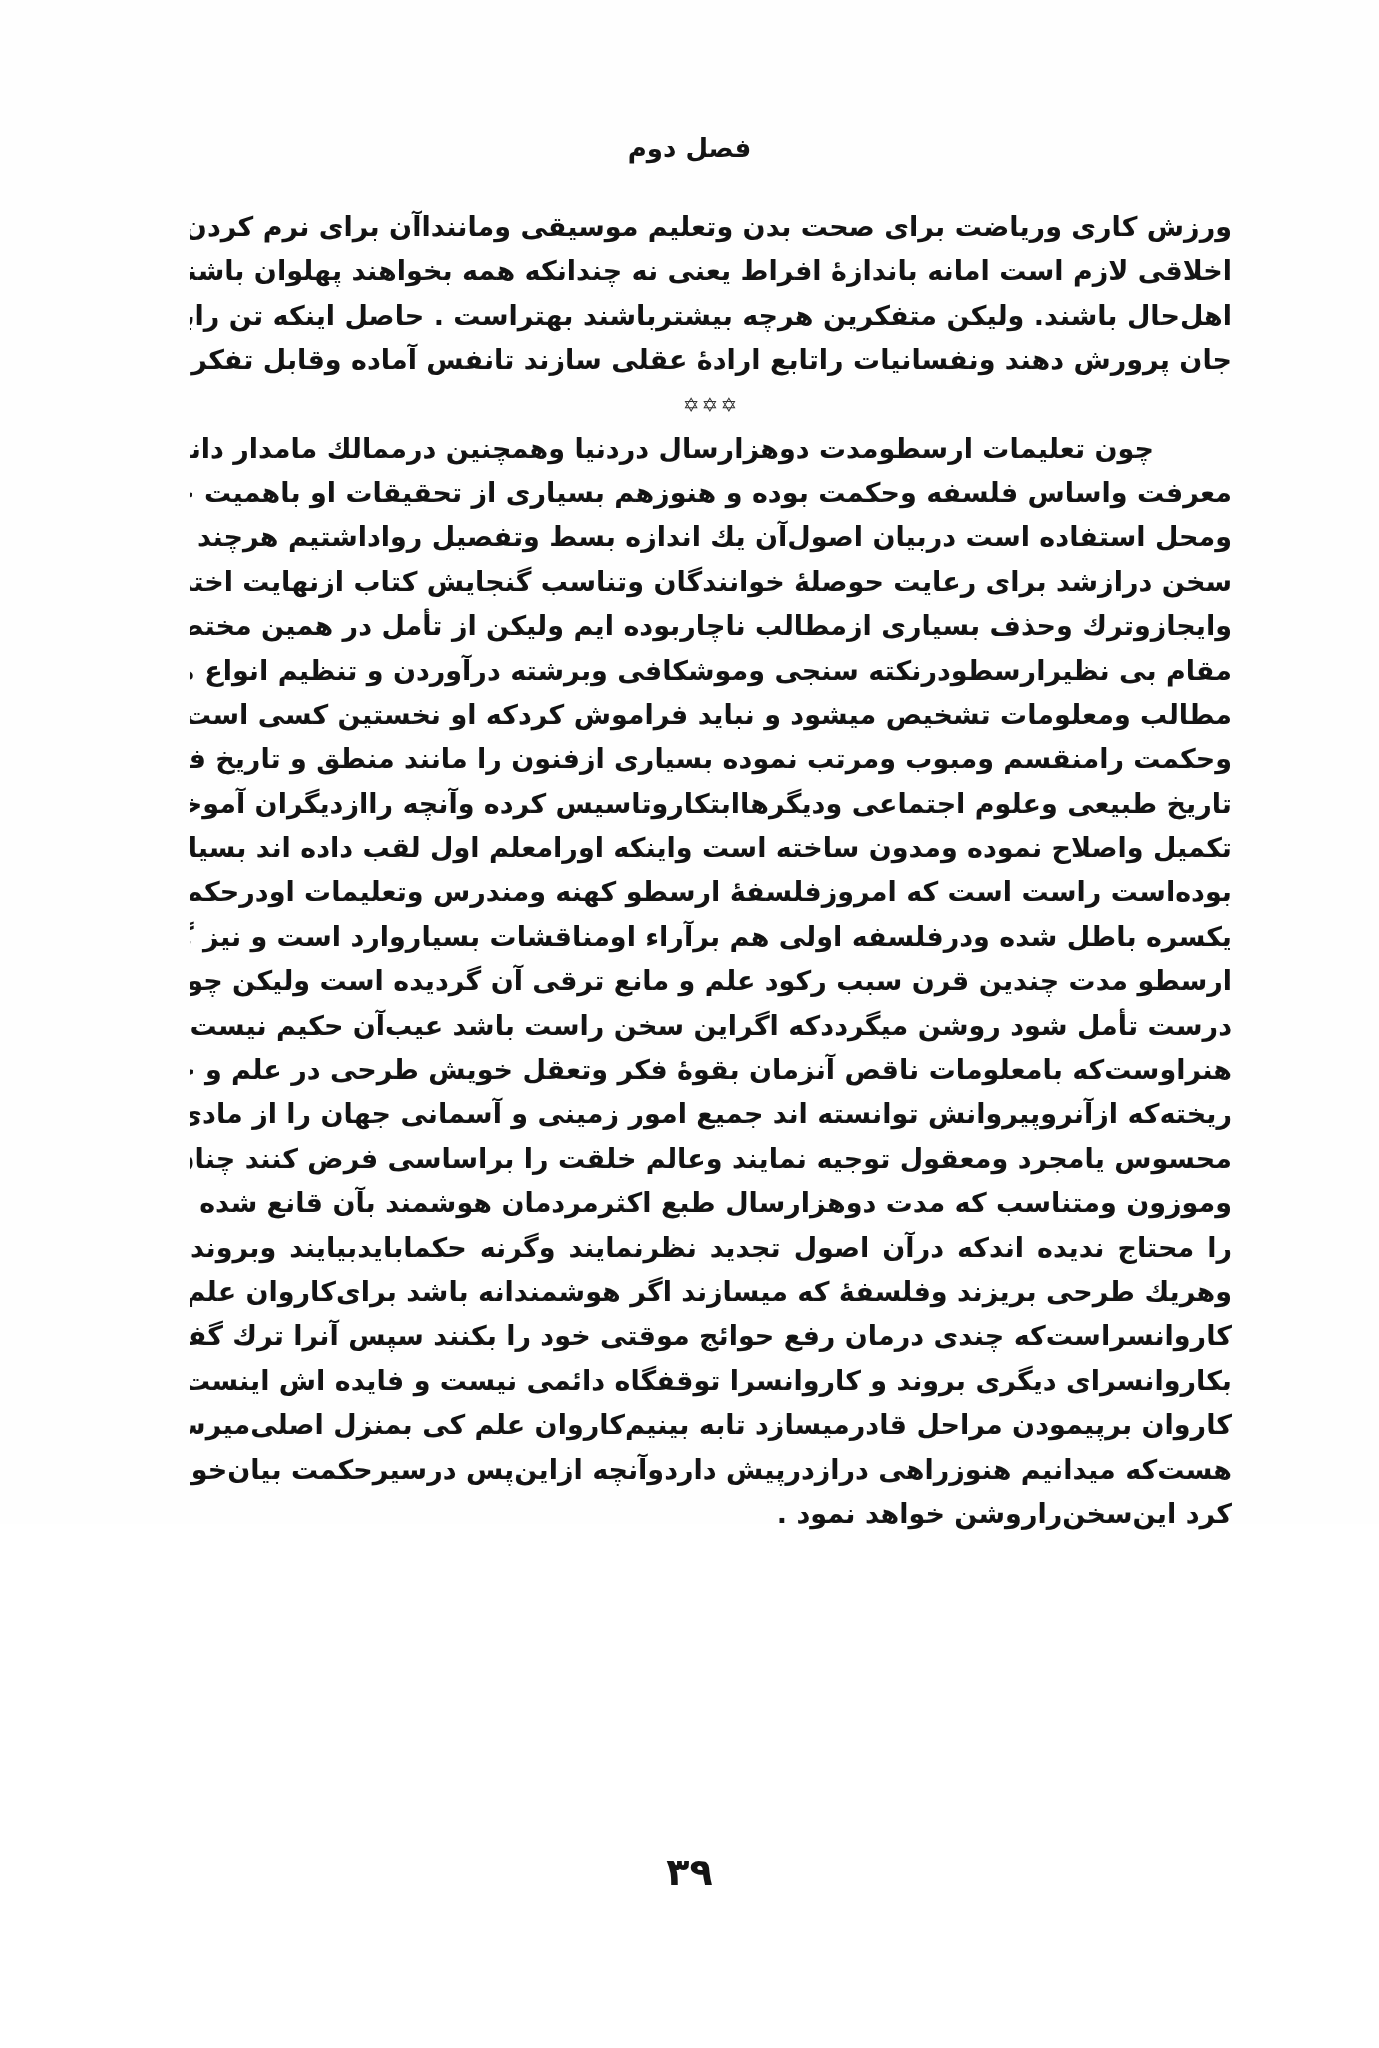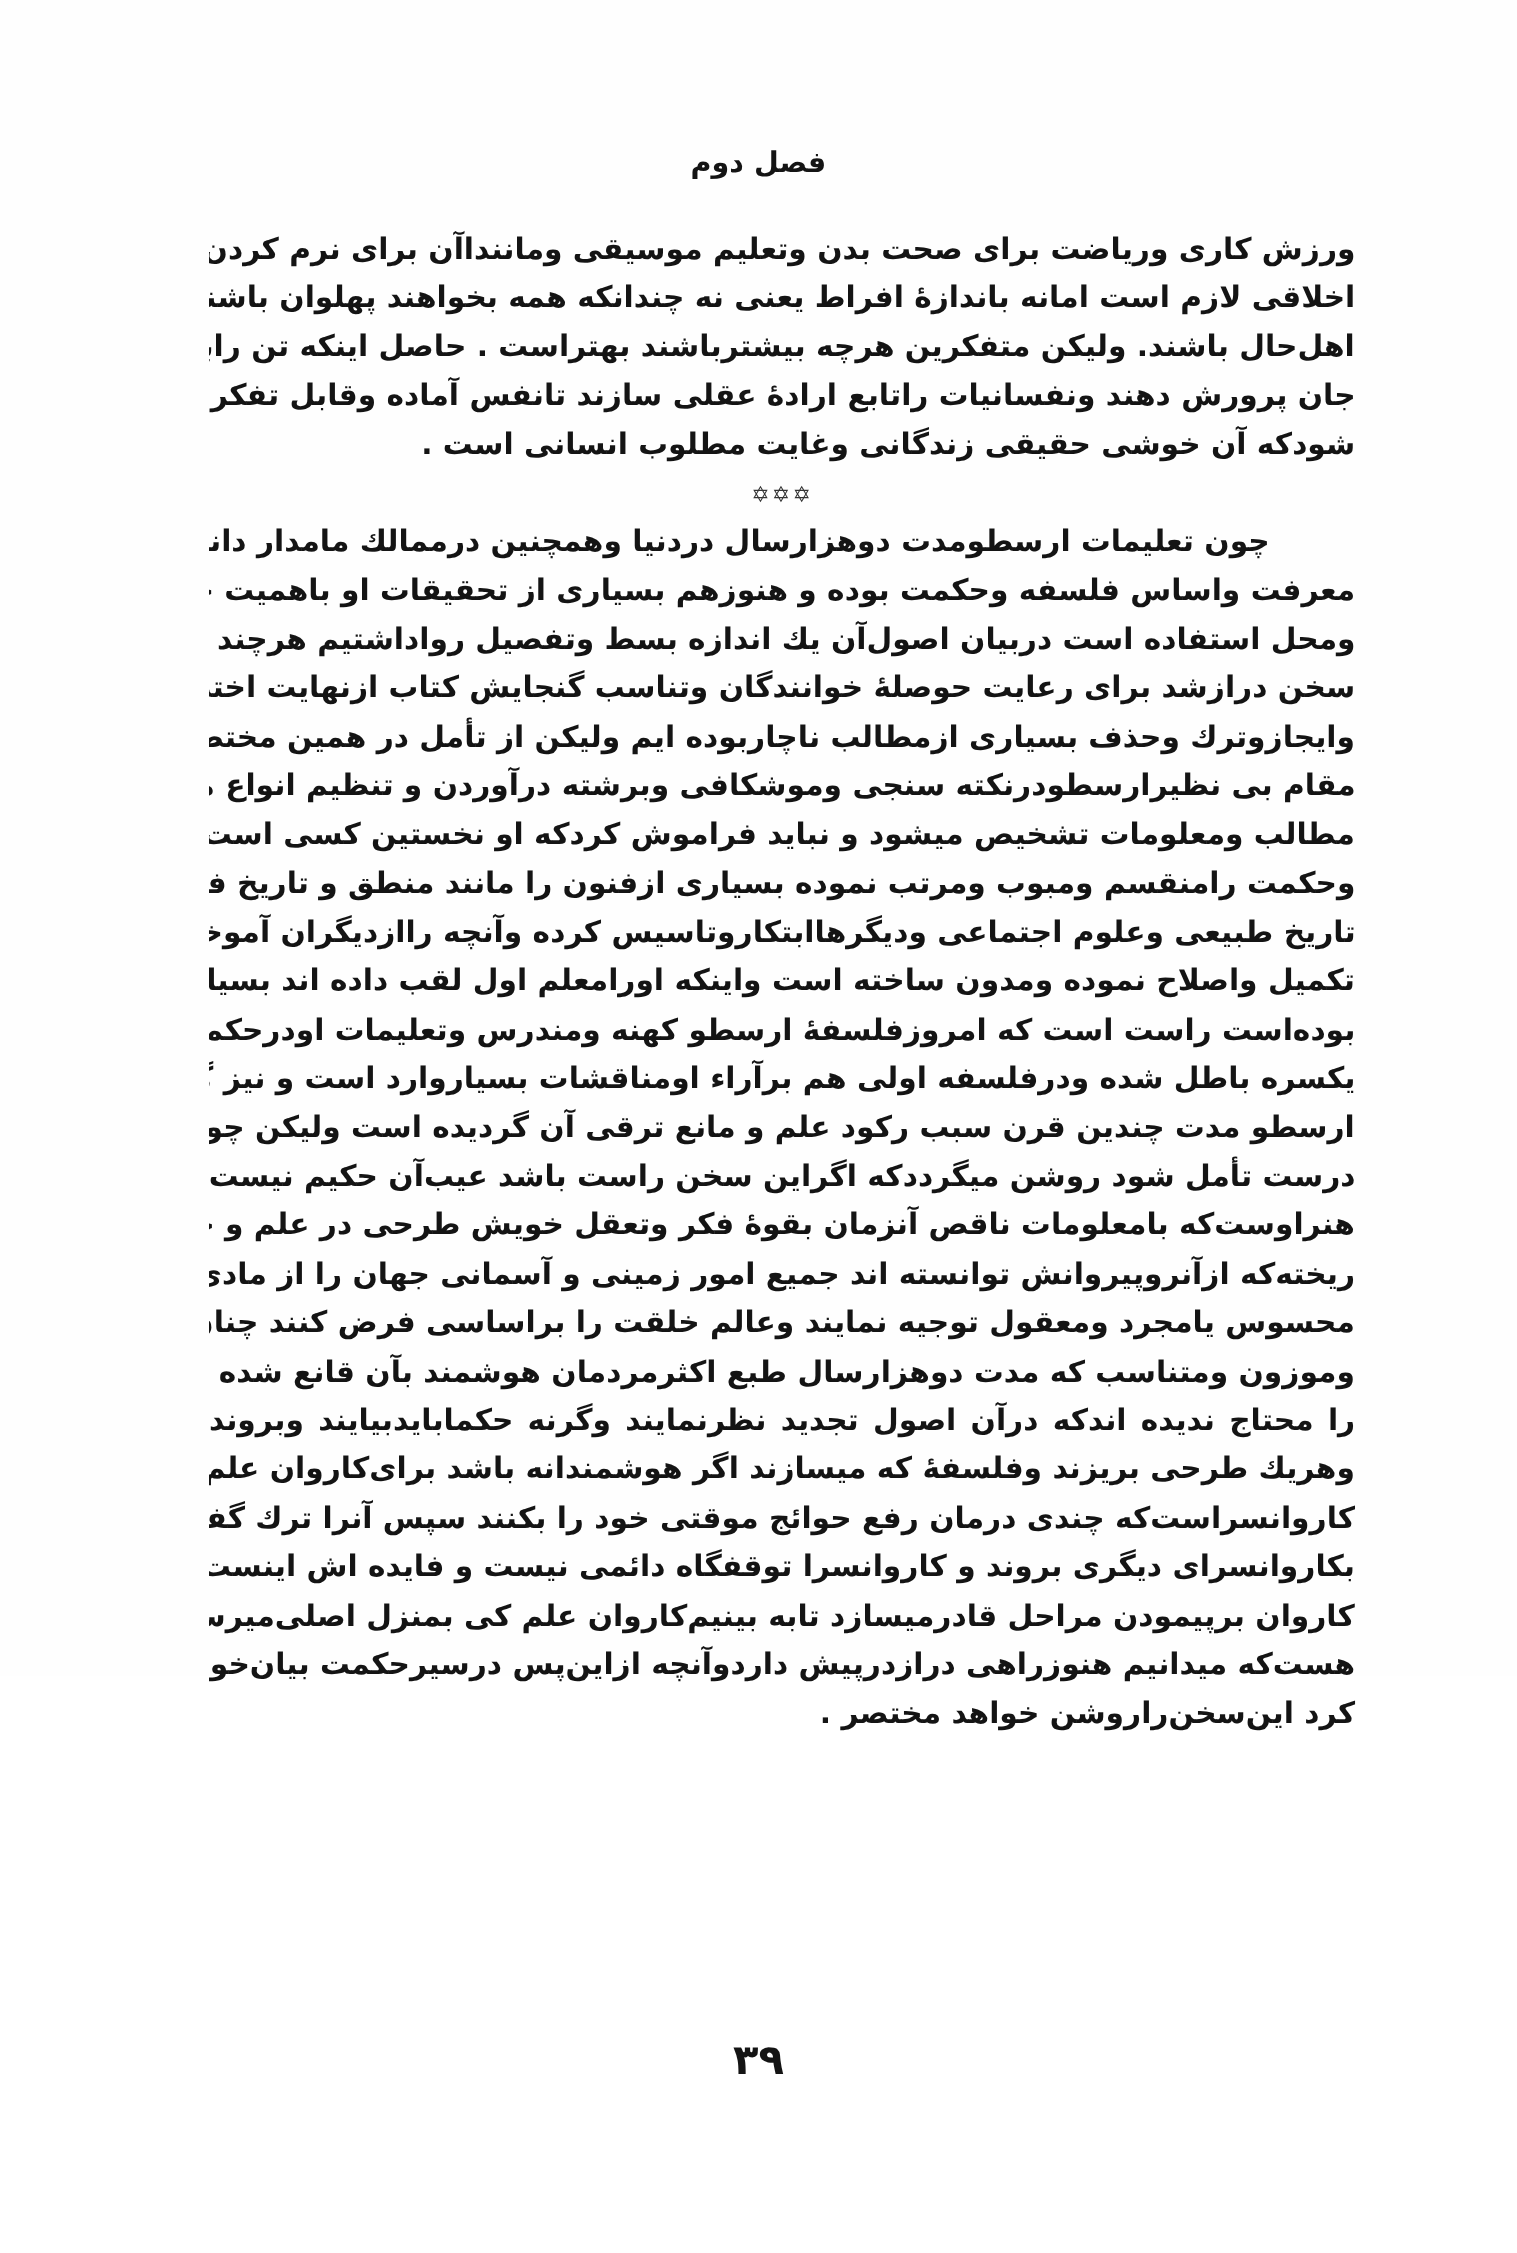--- a/index.html
+++ b/index.html
@@ -86,21 +86,20 @@
 
   <div class="running-head">فصل دوم</div>
 
   <div class="text-block">
 
     <div>
       <span class="line">ورزش کاری وریاضت برای صحت بدن وتعلیم موسیقی وماننداآن برای نرم کردن احوال</span>
       <span class="line">اخلاقی لازم است امانه باندازهٔ افراط یعنی نه چندانکه همه بخواهند پهلوان باشند یاهمه</span>
       <span class="line">اهل‌حال باشند. ولیکن متفکرین هرچه بیشترباشند بهتراست . حاصل اینکه تن رابرای</span>
       <span class="line">جان پرورش دهند ونفسانیات راتابع ارادهٔ عقلی سازند تانفس آماده وقابل تفکروتعقل</span>
-      <span class="line last">شودکه آن خوشی حقیقی زندگانی وغایت مطلوب انسانی است .</span>
     </div>
 
     <span class="separator">✡✡✡</span>
 
     <div>
       <span class="line indent">چون تعلیمات ارسطومدت دوهزارسال دردنیا وهمچنین درممالك مامدار دانش و</span>
       <span class="line">معرفت واساس فلسفه وحکمت بوده و هنوزهم بسیاری از تحقیقات او باهمیت خود باقی</span>
       <span class="line">ومحل استفاده است دربیان اصول‌آن یك اندازه بسط وتفصیل رواداشتیم هرچند باآنکه</span>
       <span class="line">سخن درازشد برای رعایت حوصلهٔ خوانندگان وتناسب گنجایش کتاب ازنهایت اختصار</span>
       <span class="line">وایجازوترك وحذف بسیاری ازمطالب ناچاربوده ایم ولیکن از تأمل در همین مختصر</span>
@@ -116,18 +115,18 @@
       <span class="line">هنراوست‌که بامعلومات ناقص آنزمان بقوهٔ فکر وتعقل خویش طرحی در علم و حکمت</span>
       <span class="line">ریخته‌که ازآنروپیروانش توانسته اند جمیع امور زمینی و آسمانی جهان را از مادی و</span>
       <span class="line">محسوس یامجرد ومعقول توجیه نمایند وعالم خلقت را براساسی فرض کنند چنان استوار</span>
       <span class="line">وموزون ومتناسب که مدت دوهزارسال طبع اکثرمردمان هوشمند بآن قانع شده وخود</span>
       <span class="line">را محتاج ندیده اندکه درآن اصول تجدید نظرنمایند وگرنه حکمابایدبیایند وبروند</span>
       <span class="line">وهریك طرحی بریزند وفلسفهٔ که میسازند اگر هوشمندانه باشد برای‌کاروان علم مانند</span>
       <span class="line">کاروانسراست‌که چندی درمان رفع حوائج موقتی خود را بکنند سپس آنرا ترك گفته</span>
       <span class="line">بکاروانسرای دیگری بروند و کاروانسرا توقفگاه دائمی نیست و فایده اش اینست که</span>
       <span class="line">کاروان برپیمودن مراحل قادرمیسازد تابه بینیم‌کاروان علم کی بمنزل اصلی‌میرسد اینقدر</span>
       <span class="line">هست‌که میدانیم هنوزراهی درازدرپیش داردوآنچه ازاین‌پس درسیرحکمت بیان‌خواهیم</span>
-      <span class="line last">کرد این‌سخن‌راروشن خواهد مختصر .</span>
+      <span class="line last">کرد این‌سخن‌راروشن خواهد نمود .</span>
     </div>
   </div>
 
   <div class="page-number">۳۹</div>
 </div>
 
 </body></html>

